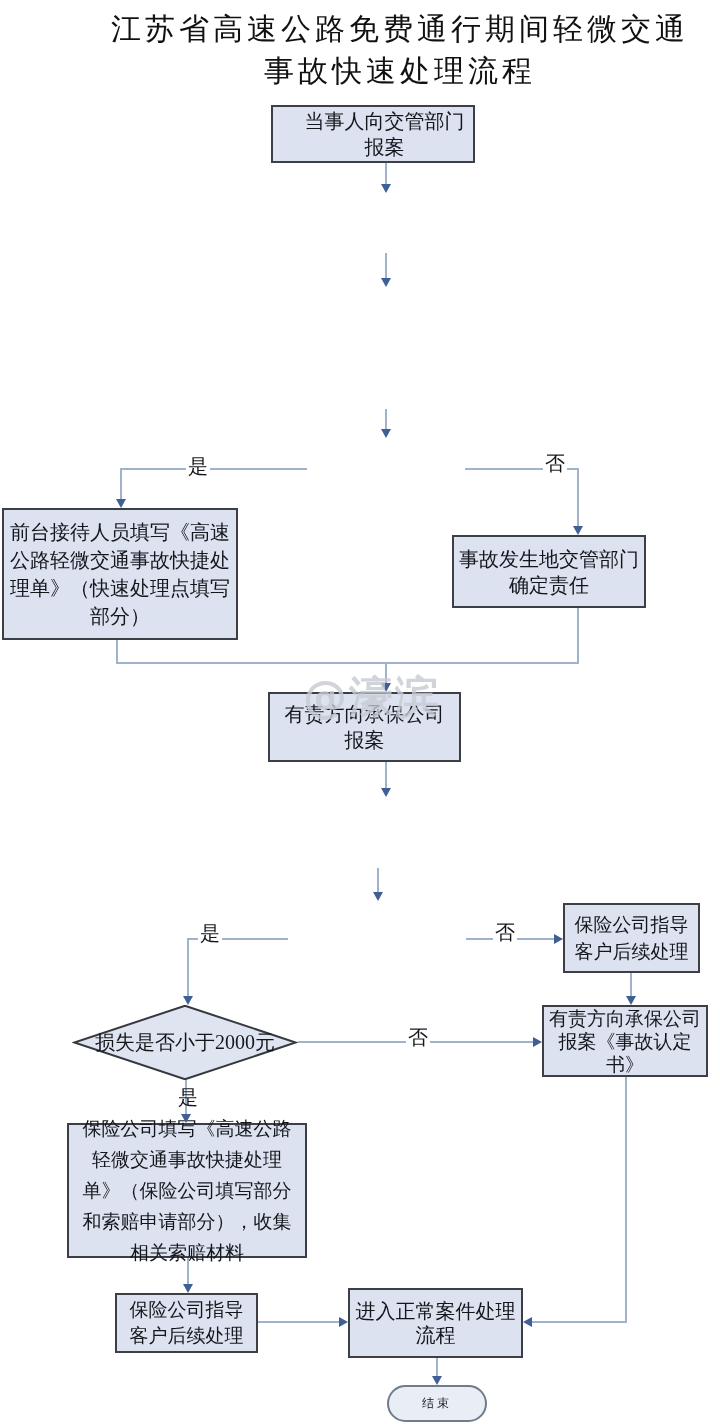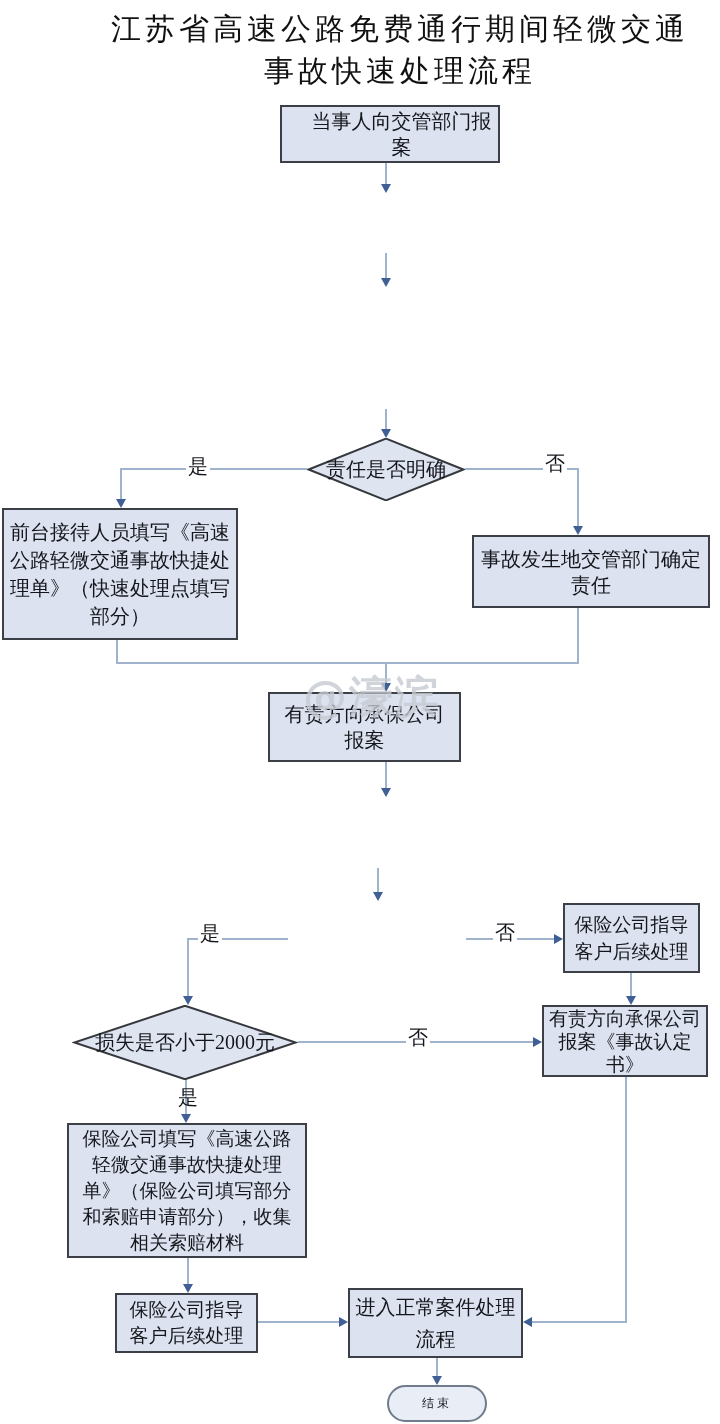--- a/index.html
+++ b/index.html
@@ -67,65 +67,59 @@
 
 <div id="canvas">
 
   <div class="title">
     <div>江苏省高速公路免费通行期间轻微交通</div>
     <div>事故快速处理流程</div>
   </div>
 
   <div class="watermark">@濠滨</div>
 
-  <div class="box sm" style="left:280px;top:105px;width:220px;height:58px;padding-left:28px;">
+  <div class="box sm" style="left:271px;top:105px;width:204px;height:58px;padding-left:28px;">
     <span>当事人向交管部门报案</span>
   </div>
 
 
 
   <div class="box" style="left:2px;top:508px;width:236px;height:132px;font-size:20px;line-height:28px;">
     <span>前台接待人员填写《高速公路轻微交通事故快捷处理单》（快速处理点填写部分）</span>
   </div>
 
-  <div class="box sm" style="left:472px;top:535px;width:238px;height:73px;">
+  <div class="box sm" style="left:452px;top:535px;width:194px;height:73px;">
     <span>事故发生地交管部门确定责任</span>
   </div>
 
   <div class="box sm" style="left:268px;top:692px;width:193px;height:70px;">
     <span>有责方向承保公司报案</span>
   </div>
 
 
   <div class="box" style="left:563px;top:903px;width:137px;height:70px;font-size:19px;line-height:27px;">
     <span>保险公司指导客户后续处理</span>
   </div>
 
   <div class="box" style="left:542px;top:1005px;width:166px;height:72px;font-size:19px;line-height:23px;">
     <span>有责方向承保公司报案《事故认定书》</span>
   </div>
 
-  <div class="box" style="left:67px;top:1123px;width:240px;height:135px;line-height:26px;">
+  <div class="box" style="left:67px;top:1123px;width:240px;height:135px;line-height:31px;">
     <span>保险公司填写《高速公路轻微交通事故快捷处理单》（保险公司填写部分和索赔申请部分），收集相关索赔材料</span>
   </div>
 
   <div class="box" style="left:115px;top:1293px;width:143px;height:60px;font-size:19px;line-height:26px;">
     <span>保险公司指导客户后续处理</span>
   </div>
 
-  <div class="box" style="left:348px;top:1288px;width:175px;height:70px;font-size:20px;line-height:32px;">
+  <div class="box" style="left:348px;top:1288px;width:175px;height:70px;font-size:20px;line-height:24px;">
     <span>进入正常案件处理流程</span>
   </div>
 
-  <div class="diamond" style="left:307px;top:438px;width:158px;height:63px;">
-    <svg viewBox="0 0 100 100" preserveAspectRatio="none">
-      <polygon points="50,1 99,50 50,99 1,50" fill="#dfe4f1" stroke="#35383d" stroke-width="2" vector-effect="non-scaling-stroke"></polygon>
-    </svg>
-    <span class="dlabel">责任是否明确</span>
-  </div>
 
 
   <div class="diamond" style="left:72px;top:1005px;width:226px;height:75px;">
     <svg viewBox="0 0 100 100" preserveAspectRatio="none">
       <polygon points="50,1 99,50 50,99 1,50" fill="#dfe4f1" stroke="#35383d" stroke-width="2" vector-effect="non-scaling-stroke"></polygon>
     </svg>
     <span class="dlabel">损失是否小于2000元</span>
   </div>
 
   <div class="pill" style="left:387px;top:1385px;width:100px;height:37px;">

